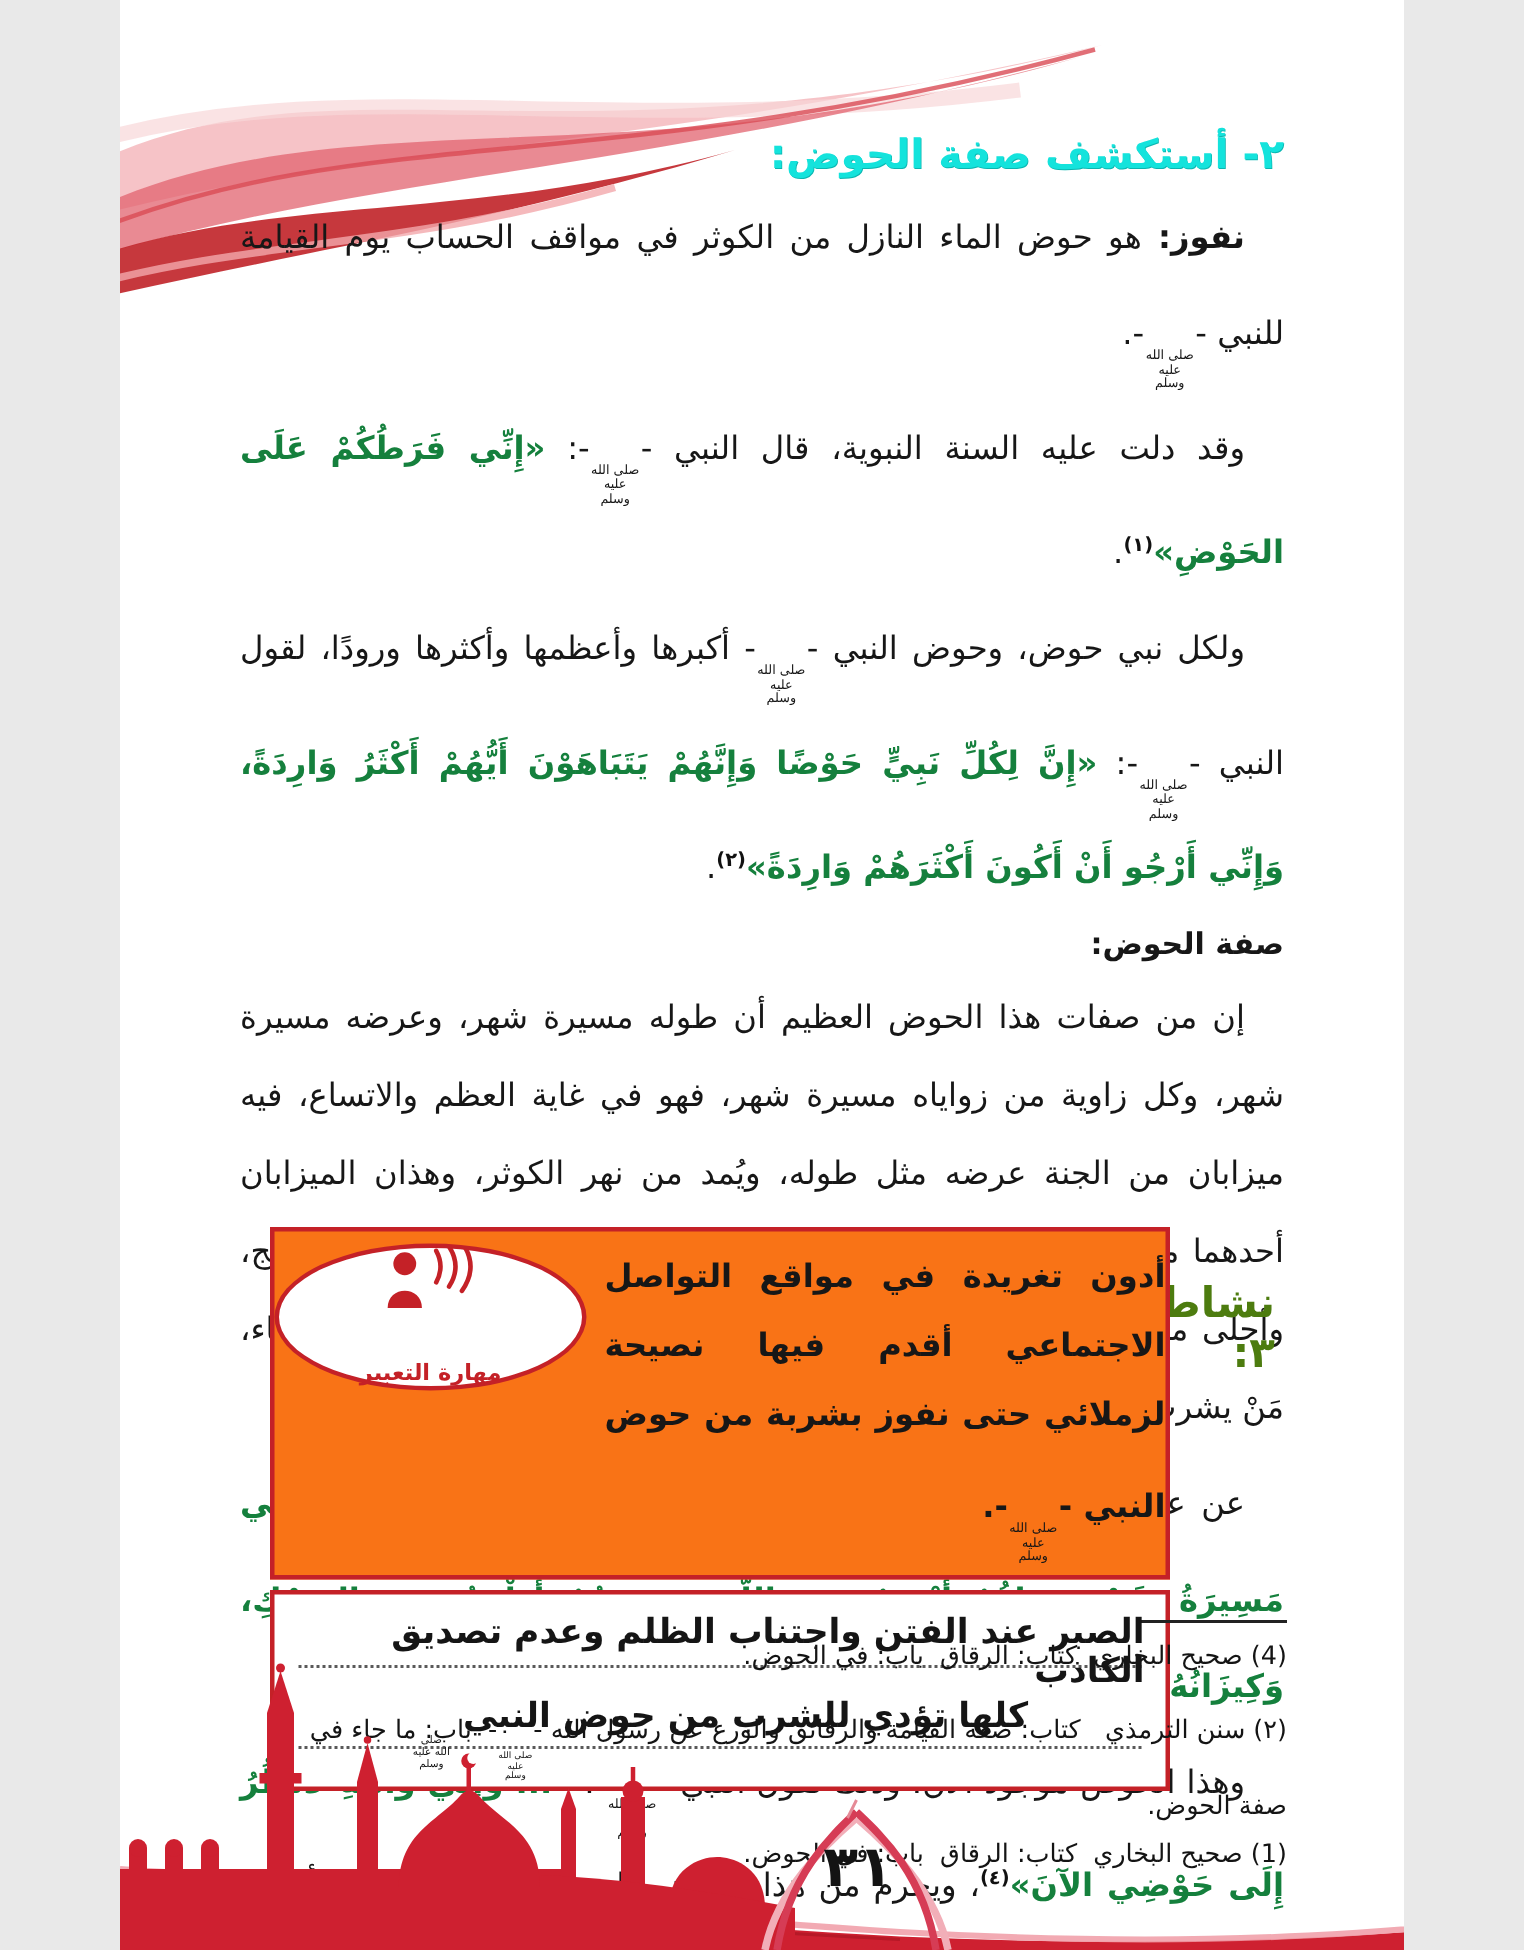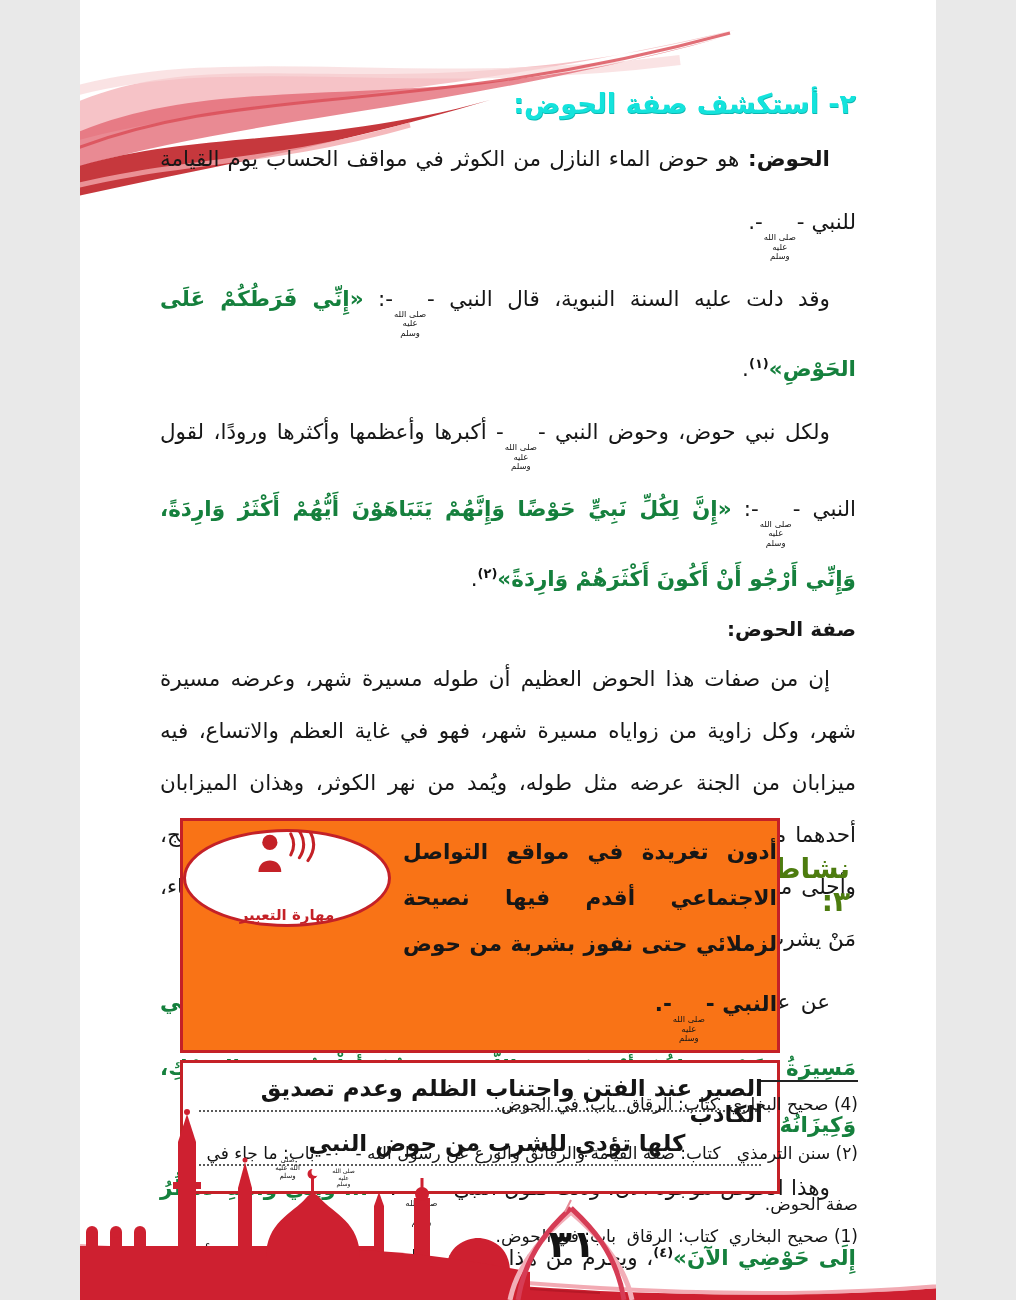--- a/index.html
+++ b/index.html
@@ -97,21 +97,21 @@
     <path d="M-20,95 C150,45 320,95 600,60" stroke="#f8d7d9" stroke-width="10" fill="none" opacity="0.7"></path>
     <path d="M-20,140 C150,60 340,125 640,38 C350,115 170,115 -20,172 Z" fill="#e2636f" opacity="0.75"></path>
     <path d="M-20,155 C160,80 330,120 650,33" stroke="#d94b55" stroke-width="3" fill="none" opacity="0.8"></path>
     <path d="M-20,172 C110,128 230,150 410,100 C250,148 120,168 -20,200 Z" fill="#c1272d" opacity="0.92"></path>
     <path d="M-20,190 C90,160 190,165 330,125" stroke="#f2a7ab" stroke-width="5" fill="none" opacity="0.8"></path>
   </svg>
 
   <div class="content">
     <h1 class="title">٢- أستكشف صفة الحوض:</h1>
 
-    <p class="body rich"><span class="sg sg-b">الحوض: </span><span class="sg sg-t">هو حوض الماء النازل من الكوثر في مواقف الحساب يوم القيامة للنبي -</span><span class="sg sg-h">صلى الله عليه وسلم</span><span class="sg sg-t">-.</span></p>
+    <p class="body rich"><span class="sg sg-b">نفوز: </span><span class="sg sg-t">هو حوض الماء النازل من الكوثر في مواقف الحساب يوم القيامة للنبي -</span><span class="sg sg-h">صلى الله عليه وسلم</span><span class="sg sg-t">-.</span></p>
     <p class="body rich"><span class="sg sg-t">وقد دلت عليه السنة النبوية، قال النبي -</span><span class="sg sg-h">صلى الله عليه وسلم</span><span class="sg sg-t">-: </span><span class="sg sg-g">«إِنِّي فَرَطُكُمْ عَلَى الحَوْضِ»</span><span class="sg sg-r">(١)</span><span class="sg sg-t">.</span></p>
     <p class="body rich"><span class="sg sg-t">ولكل نبي حوض، وحوض النبي -</span><span class="sg sg-h">صلى الله عليه وسلم</span><span class="sg sg-t">- أكبرها وأعظمها وأكثرها ورودًا، لقول النبي -</span><span class="sg sg-h">صلى الله عليه وسلم</span><span class="sg sg-t">-: </span><span class="sg sg-g">«إِنَّ لِكُلِّ نَبِيٍّ حَوْضًا وَإِنَّهُمْ يَتَبَاهَوْنَ أَيُّهُمْ أَكْثَرُ وَارِدَةً، وَإِنِّي أَرْجُو أَنْ أَكُونَ أَكْثَرَهُمْ وَارِدَةً»</span><span class="sg sg-r">(٢)</span><span class="sg sg-t">.</span></p>
 
     <h2 class="subheading">صفة الحوض:</h2>
     <p class="body">إن من صفات هذا الحوض العظيم أن طوله مسيرة شهر، وعرضه مسيرة شهر، وكل زاوية من زواياه مسيرة شهر، فهو في غاية العظم والاتساع، فيه ميزابان من الجنة عرضه مثل طوله، ويُمد من نهر الكوثر، وهذان الميزابان أحدهما من ذهب والثاني من فضة، ماؤه أشد بياضاً من اللبن، وأبرد من الثلج، وأحلى من العسل، وأطيب ريحاً من المسك، آنيته أكثر من عدد نجوم السماء، مَنْ يشرب منه لا يظمأ أبدًا، ويُشرب في الجنة عن تلذذ وليس عن ظمأ.</p>
 
     <p class="body rich"><span class="sg sg-t">عن عبد الله بن عمرو بن العاص -</span><span class="sg sg-h">رضي الله عنهما</span><span class="sg sg-t">- قال: قال النبيُّ -</span><span class="sg sg-h">صلى الله عليه وسلم</span><span class="sg sg-t">-: </span><span class="sg sg-g">«حَوْضِي مَسِيرَةُ شَهْرٍ، مَاؤُهُ أَبْيَضُ مِنَ اللَّبَنِ، وَرِيحُهُ أَطْيَبُ مِنَ المِسْكِ، وَكِيزَانُهُ كَنُجُومِ السَّمَاءِ، مَنْ شَرِبَ مِنْهَا فَلَا يَظْمَأُ أَبَدًا»</span><span class="sg sg-r">(٣)</span><span class="sg sg-t">.</span></p>
     <p class="body rich"><span class="sg sg-t">وهذا الحوض موجود الآن، وذلك لقول النبي -</span><span class="sg sg-h">صلى الله عليه وسلم</span><span class="sg sg-t">-: </span><span class="sg sg-g">«... وَإِنِّي وَاللهِ لَأَنظُرُ إِلَى حَوْضِي الآنَ»</span><span class="sg sg-r">(٤)</span><span class="sg sg-t">، ويحرم من هذا الحوض كل مَنْ ارتد عن الدين وأحدث ما ليس منه.</span></p>
   </div>
 

